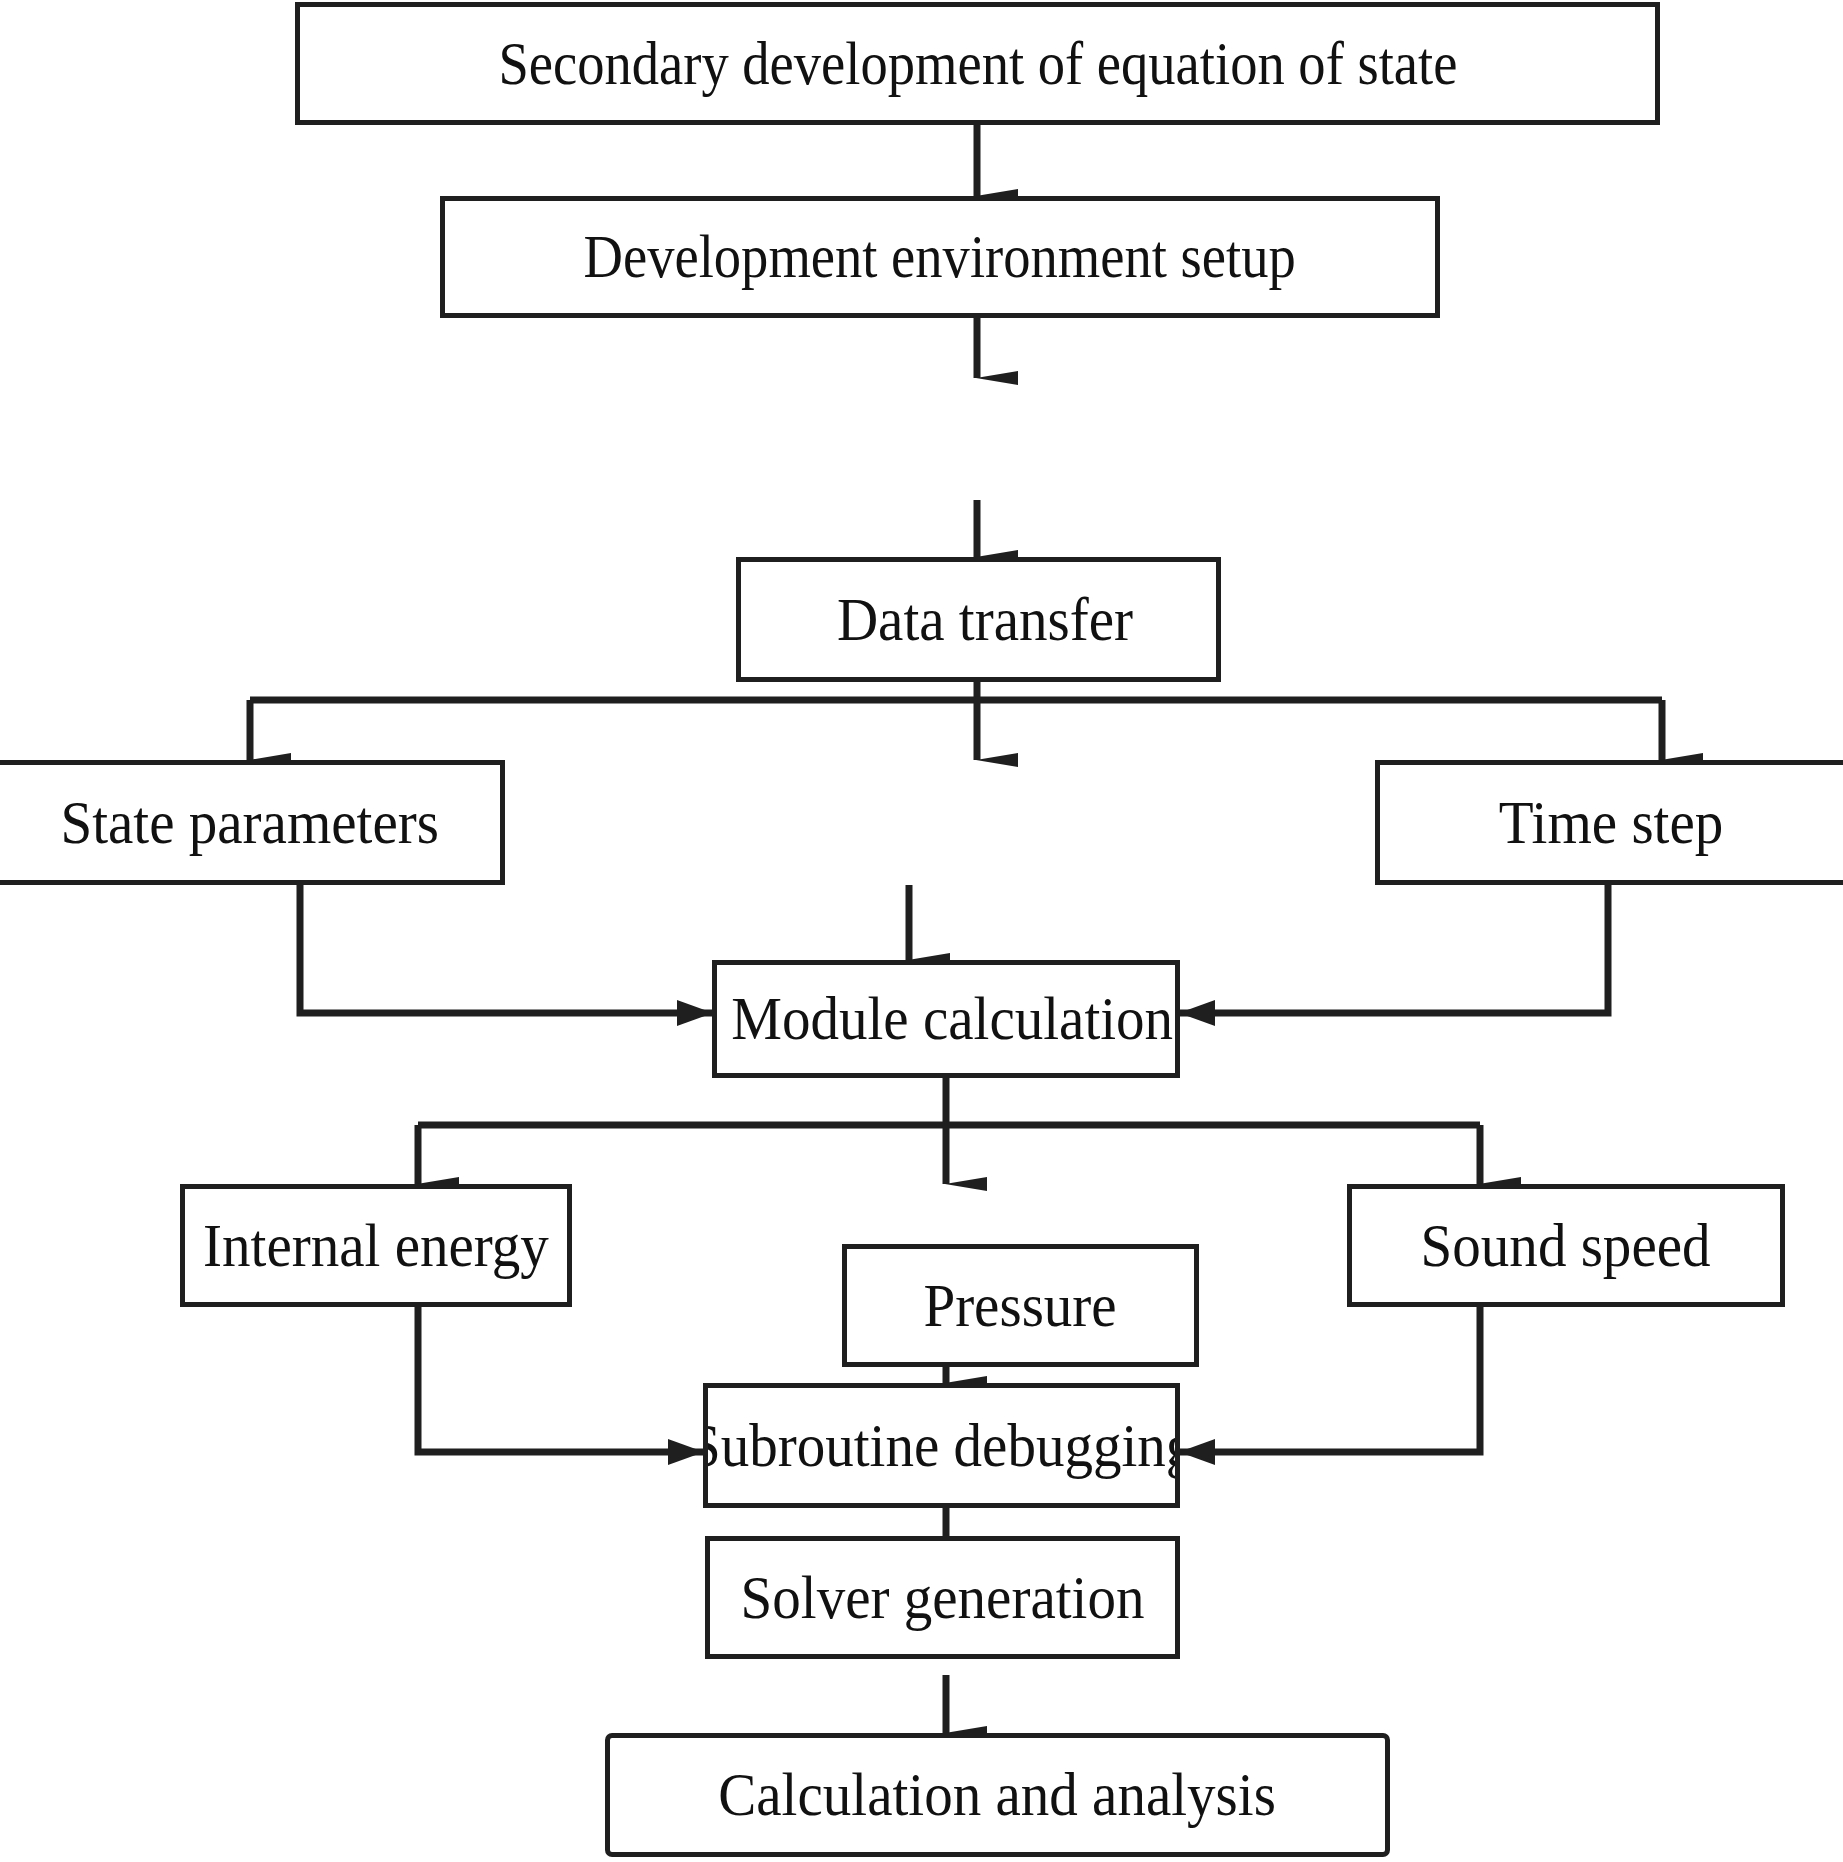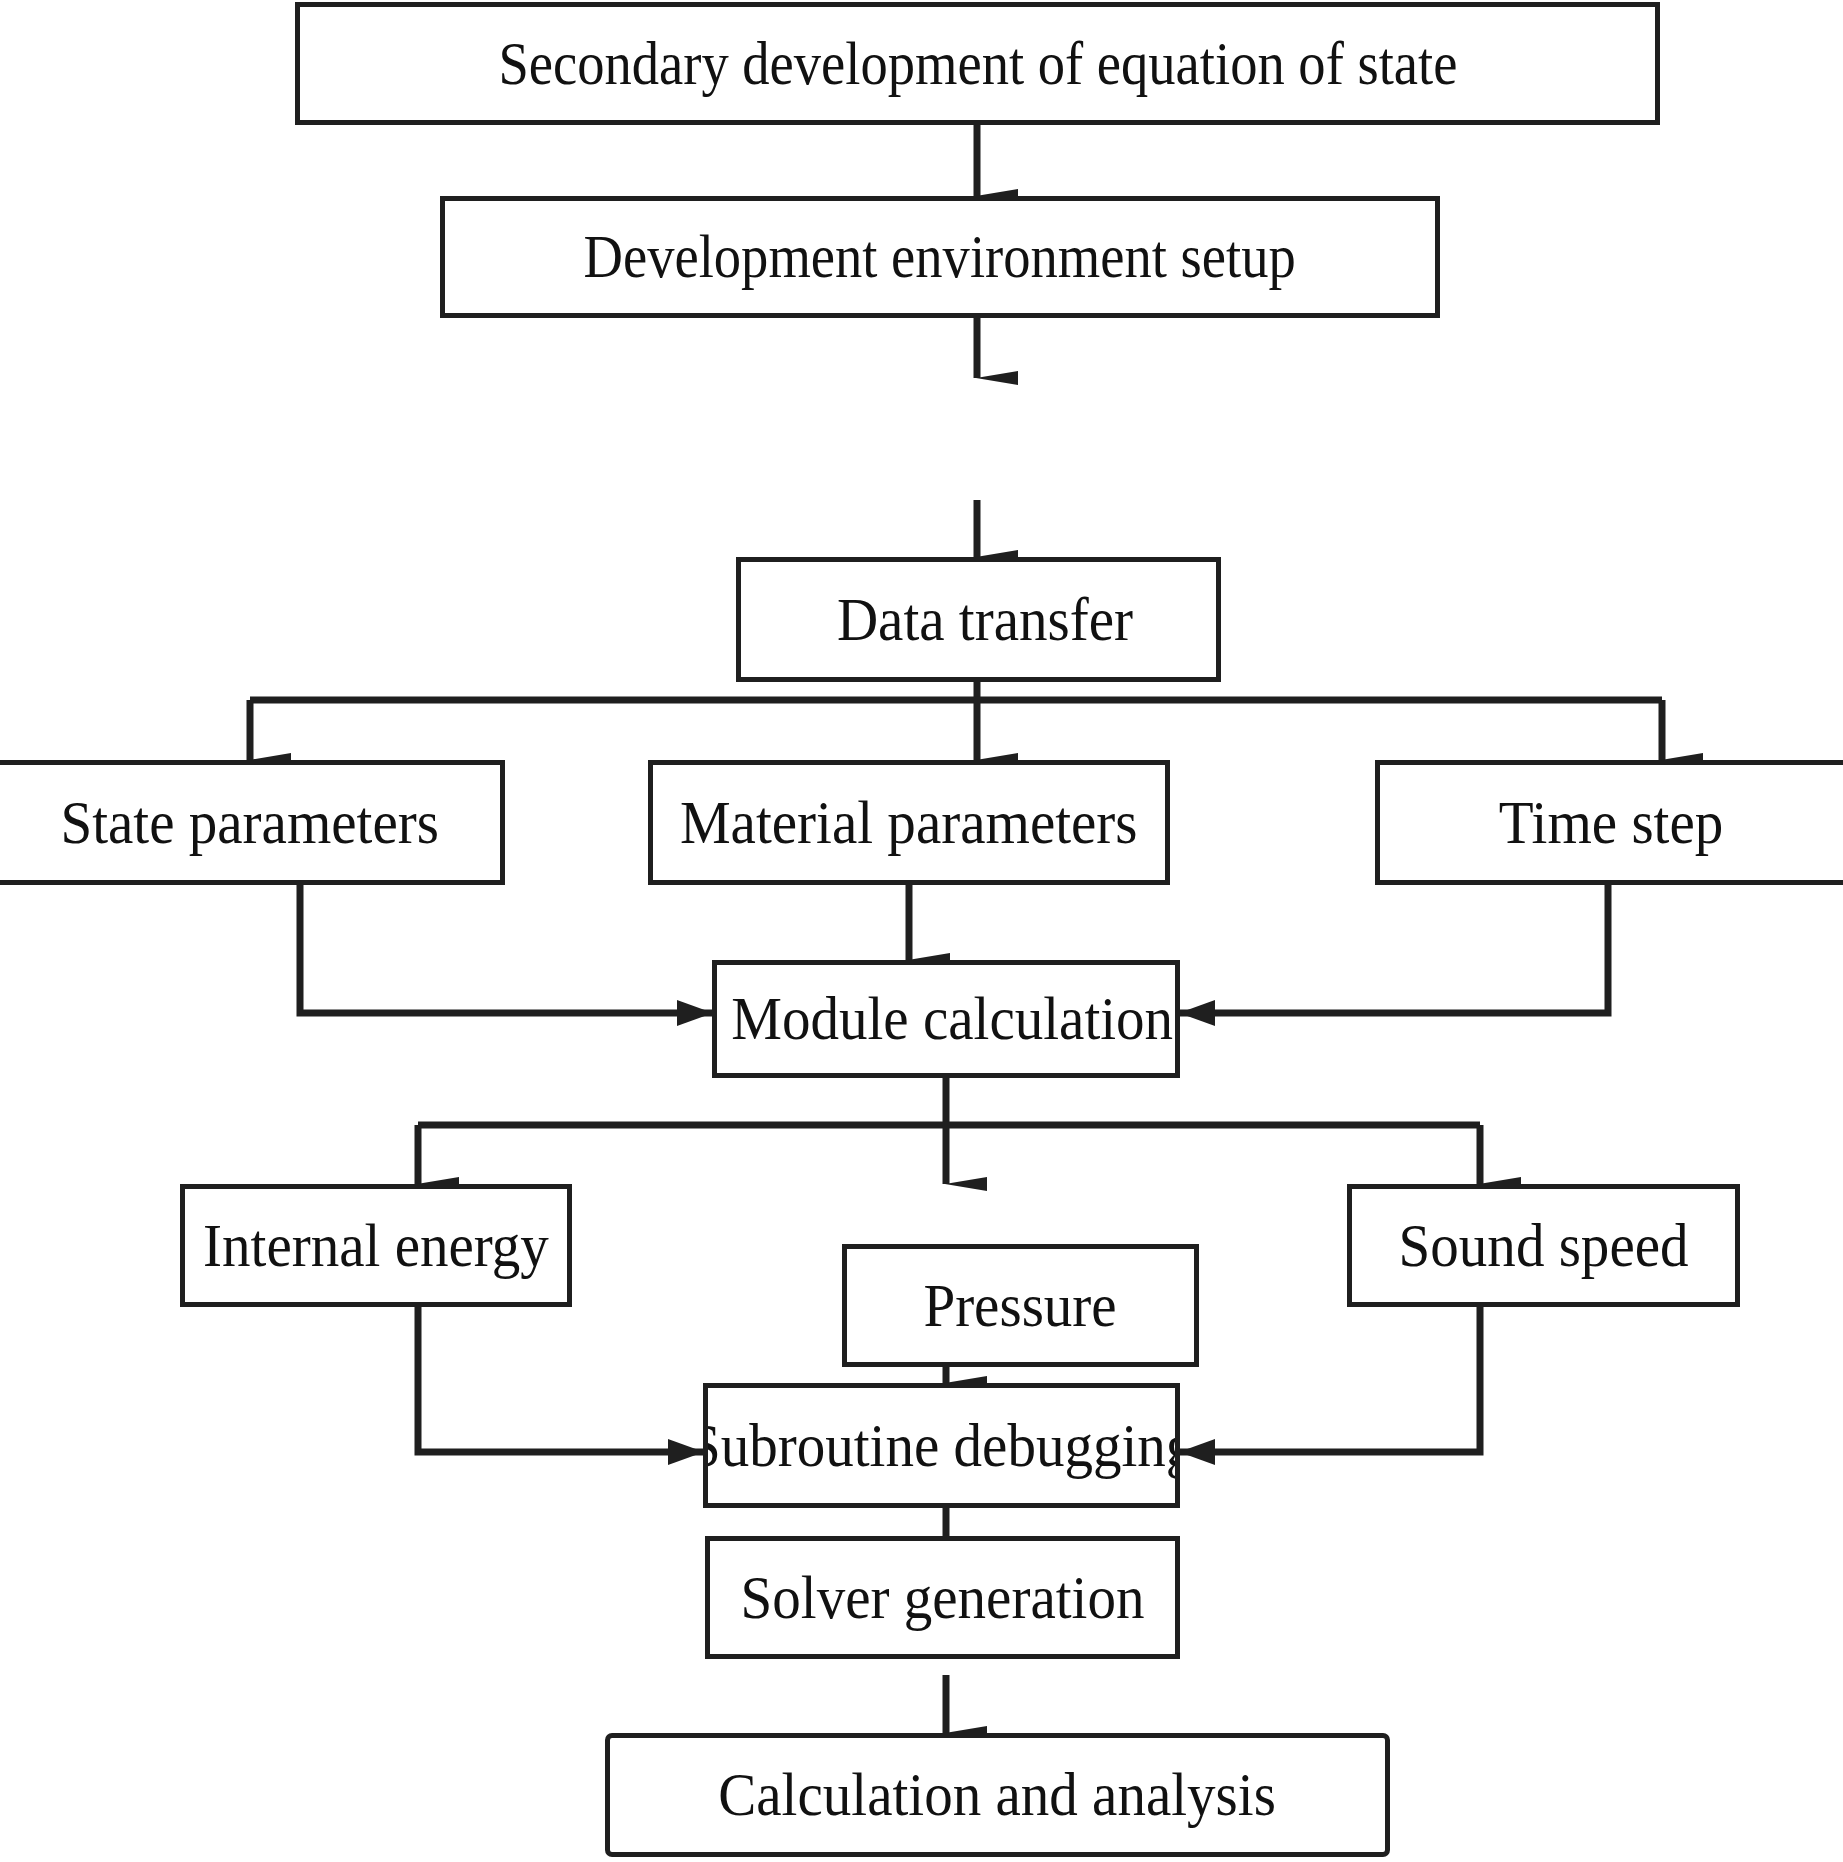--- a/index.html
+++ b/index.html
@@ -115,41 +115,38 @@
 
 
   <div class="node" style="left:736px; top:557px; width:485px; height:125px;padding-left:12px;">
     <span class="label">Data transfer</span>
   </div>
 
   <div class="node" style="left:-5px; top:760px; width:510px; height:125px;">
     <span class="label">State parameters</span>
   </div>
 
-  <div class="node" style="left:648px; top:760px; width:522px; height:125px;">
-    <span class="label">Material parameters</span>
-  </div>
 
   <div class="node" style="left:1375px; top:760px; width:473px; height:125px;">
     <span class="label">Time step</span>
   </div>
 
   <div class="node" style="left:712px; top:960px; width:468px; height:118px;padding-left:12px;">
     <span class="label">Module calculation</span>
   </div>
 
   <div class="node" style="left:180px; top:1184px; width:392px; height:123px;">
     <span class="label">Internal energy</span>
   </div>
 
   <div class="node" style="left:842px; top:1244px; width:357px; height:123px;">
     <span class="label">Pressure</span>
   </div>
 
-  <div class="node" style="left:1347px; top:1184px; width:393px; height:123px;">
+  <div class="node" style="left:1347px; top:1184px; width:438px; height:123px;">
     <span class="label">Sound speed</span>
   </div>
 
   <div class="node" style="left:703px; top:1383px; width:477px; height:125px;">
     <span class="label">Subroutine debugging</span>
   </div>
 
   <div class="node" style="left:705px; top:1536px; width:475px; height:123px;">
     <span class="label">Solver generation</span>
   </div>

